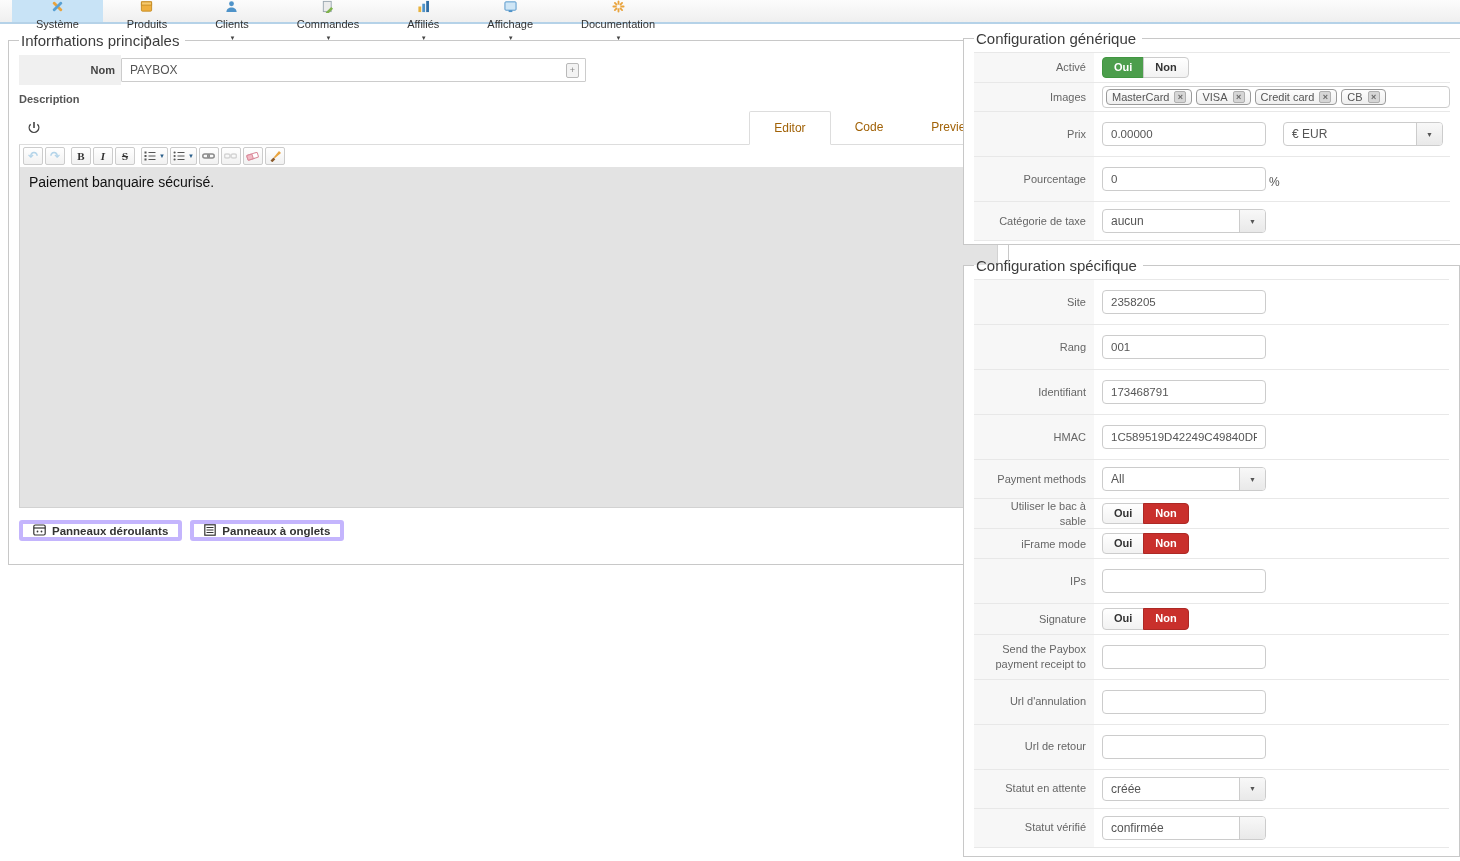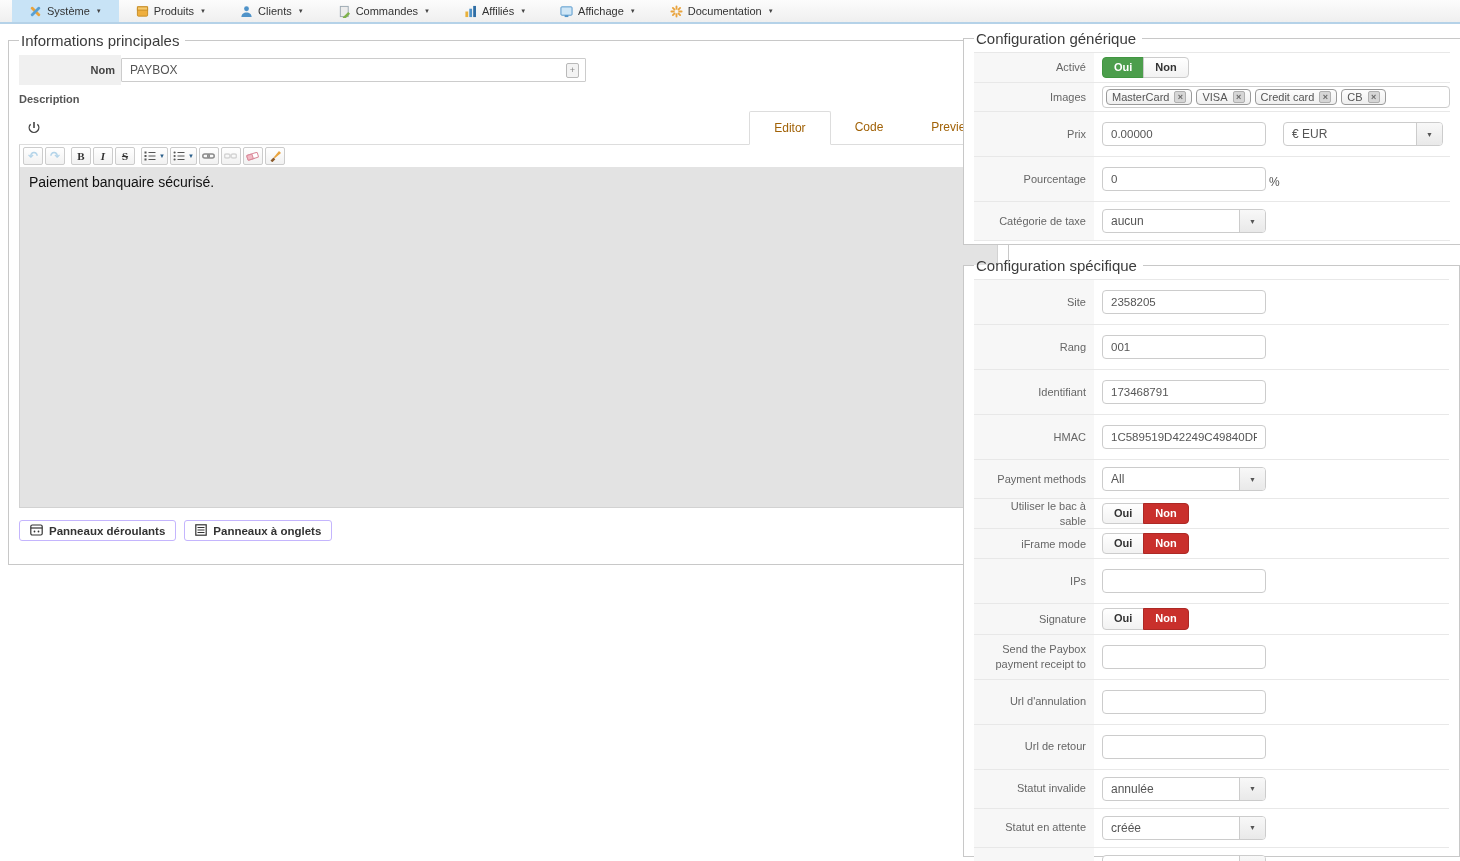--- a/index.html
+++ b/index.html
@@ -9,21 +9,21 @@
     background:#fff; font-family:"Liberation Sans", sans-serif; color:#333;
   }
 
   
   .menubar {
     position:absolute; top:0; left:0; width:1460px; height:24px;
     background:linear-gradient(#fcfcfc,#efefef);
     border-bottom:2px solid #b5d2e8;
     display:flex; align-items:stretch; padding-left:12px;
   }
-  .menu-item { display:flex; align-items:center; gap:5px; padding:0 17px; font-size:11px; color:#333; cursor:pointer; white-space:nowrap; }
+  .menu-item { display:flex; align-items:center; gap:5px; padding:0 24px; font-size:11px; color:#333; cursor:pointer; white-space:nowrap;flex-direction:column; }
   .menu-item.active { background:#c8e3f6; }
   .mi-caret { font-size:6px; color:#444; margin-left:1px; }
   .mi-icon { display:flex; align-items:center; }
 
   
   fieldset.fs { position:absolute; border:1px solid #c8c8c8; background:#fff; margin:0; padding:0 10px 8px 10px; }
   fieldset.fs legend { font-size:15px; color:#3c3c3c; padding:0 6px 0 2px; }
 
   .fs-info     { left:8px;   top:32px;  width:1001px; height:533px; }
   .fs-generic  { left:963px; top:30px;  width:497px; height:215px; }
@@ -56,21 +56,21 @@
             background:linear-gradient(#ffffff,#f1f1f1); display:flex; align-items:center; justify-content:center; cursor:pointer; }
   .tb-glyph { font-size:11px; color:#333; font-weight:bold; font-family:"Liberation Serif", serif; line-height:1; }
   .tb-glyph.it { font-style:italic; }
   .tb-glyph.st { text-decoration:line-through; }
   .tb-blue { font-family:"DejaVu Sans", sans-serif; font-size:12px; font-weight:bold; color:#b4d4e9; line-height:1; }
   .tb-caret { color:#2b5f8a; font-size:6px; margin-left:3px; }
 
   .editor-content { background:#e3e3e3; height:340px; font-size:14px; color:#111; padding:7px 9px; cursor:text; }
 
   .panel-btns { margin-top:12px; display:flex; gap:8px; }
-  .panel-btn { display:inline-flex; align-items:center; gap:6px; border:1px solid #c4b5fd; border-radius:3px;
+  .panel-btn { display:inline-flex; align-items:center; gap:6px; border:4px solid #c4b5fd; border-radius:3px;
                background:#fff; padding:2px 10px; font-size:11.5px; font-weight:bold; color:#333; height:21px; cursor:pointer; }
 
   
   .cfg-rows { margin-top:5px; border-top:1px solid #e8e8e8; }
   .cfg-row { display:flex; align-items:stretch; border-bottom:1px solid #e8e8e8; }
   .cfg-label { width:120px; flex:0 0 120px; background:#f7f7f7; color:#666; font-size:11px; line-height:1.3;
                text-align:right; padding:0 8px; display:flex; align-items:center; justify-content:flex-end; }
   .cfg-ctrl { flex:1; display:flex; align-items:center; padding-left:8px; }
   .type-input .cfg-ctrl, .type-input_select .cfg-ctrl, .type-input_suffix .cfg-ctrl { padding-top:10px; padding-bottom:10px; }
   .type-select .cfg-ctrl { padding-top:7px; padding-bottom:7px; }
@@ -478,31 +478,20 @@
           <input class="txt" style="">
         </div>
       </div>
       <div class="cfg-row type-input">
         <div class="cfg-label">Url de retour</div>
         <div class="cfg-ctrl">
           <input class="txt" style="">
         </div>
       </div>
       <div class="cfg-row type-select">
-        <div class="cfg-label">Statut invalide</div>
-        <div class="cfg-ctrl">
-          <div class="sel">
-            <span class="sel-val">annulée</span>
-            <span class="sel-btn">
-              <span class="sel-caret">▼</span>
-            </span>
-          </div>
-        </div>
-      </div>
-      <div class="cfg-row type-select">
         <div class="cfg-label">Statut en attente</div>
         <div class="cfg-ctrl">
           <div class="sel">
             <span class="sel-val">créée</span>
             <span class="sel-btn">
               <span class="sel-caret">▼</span>
             </span>
           </div>
         </div>
       </div>

